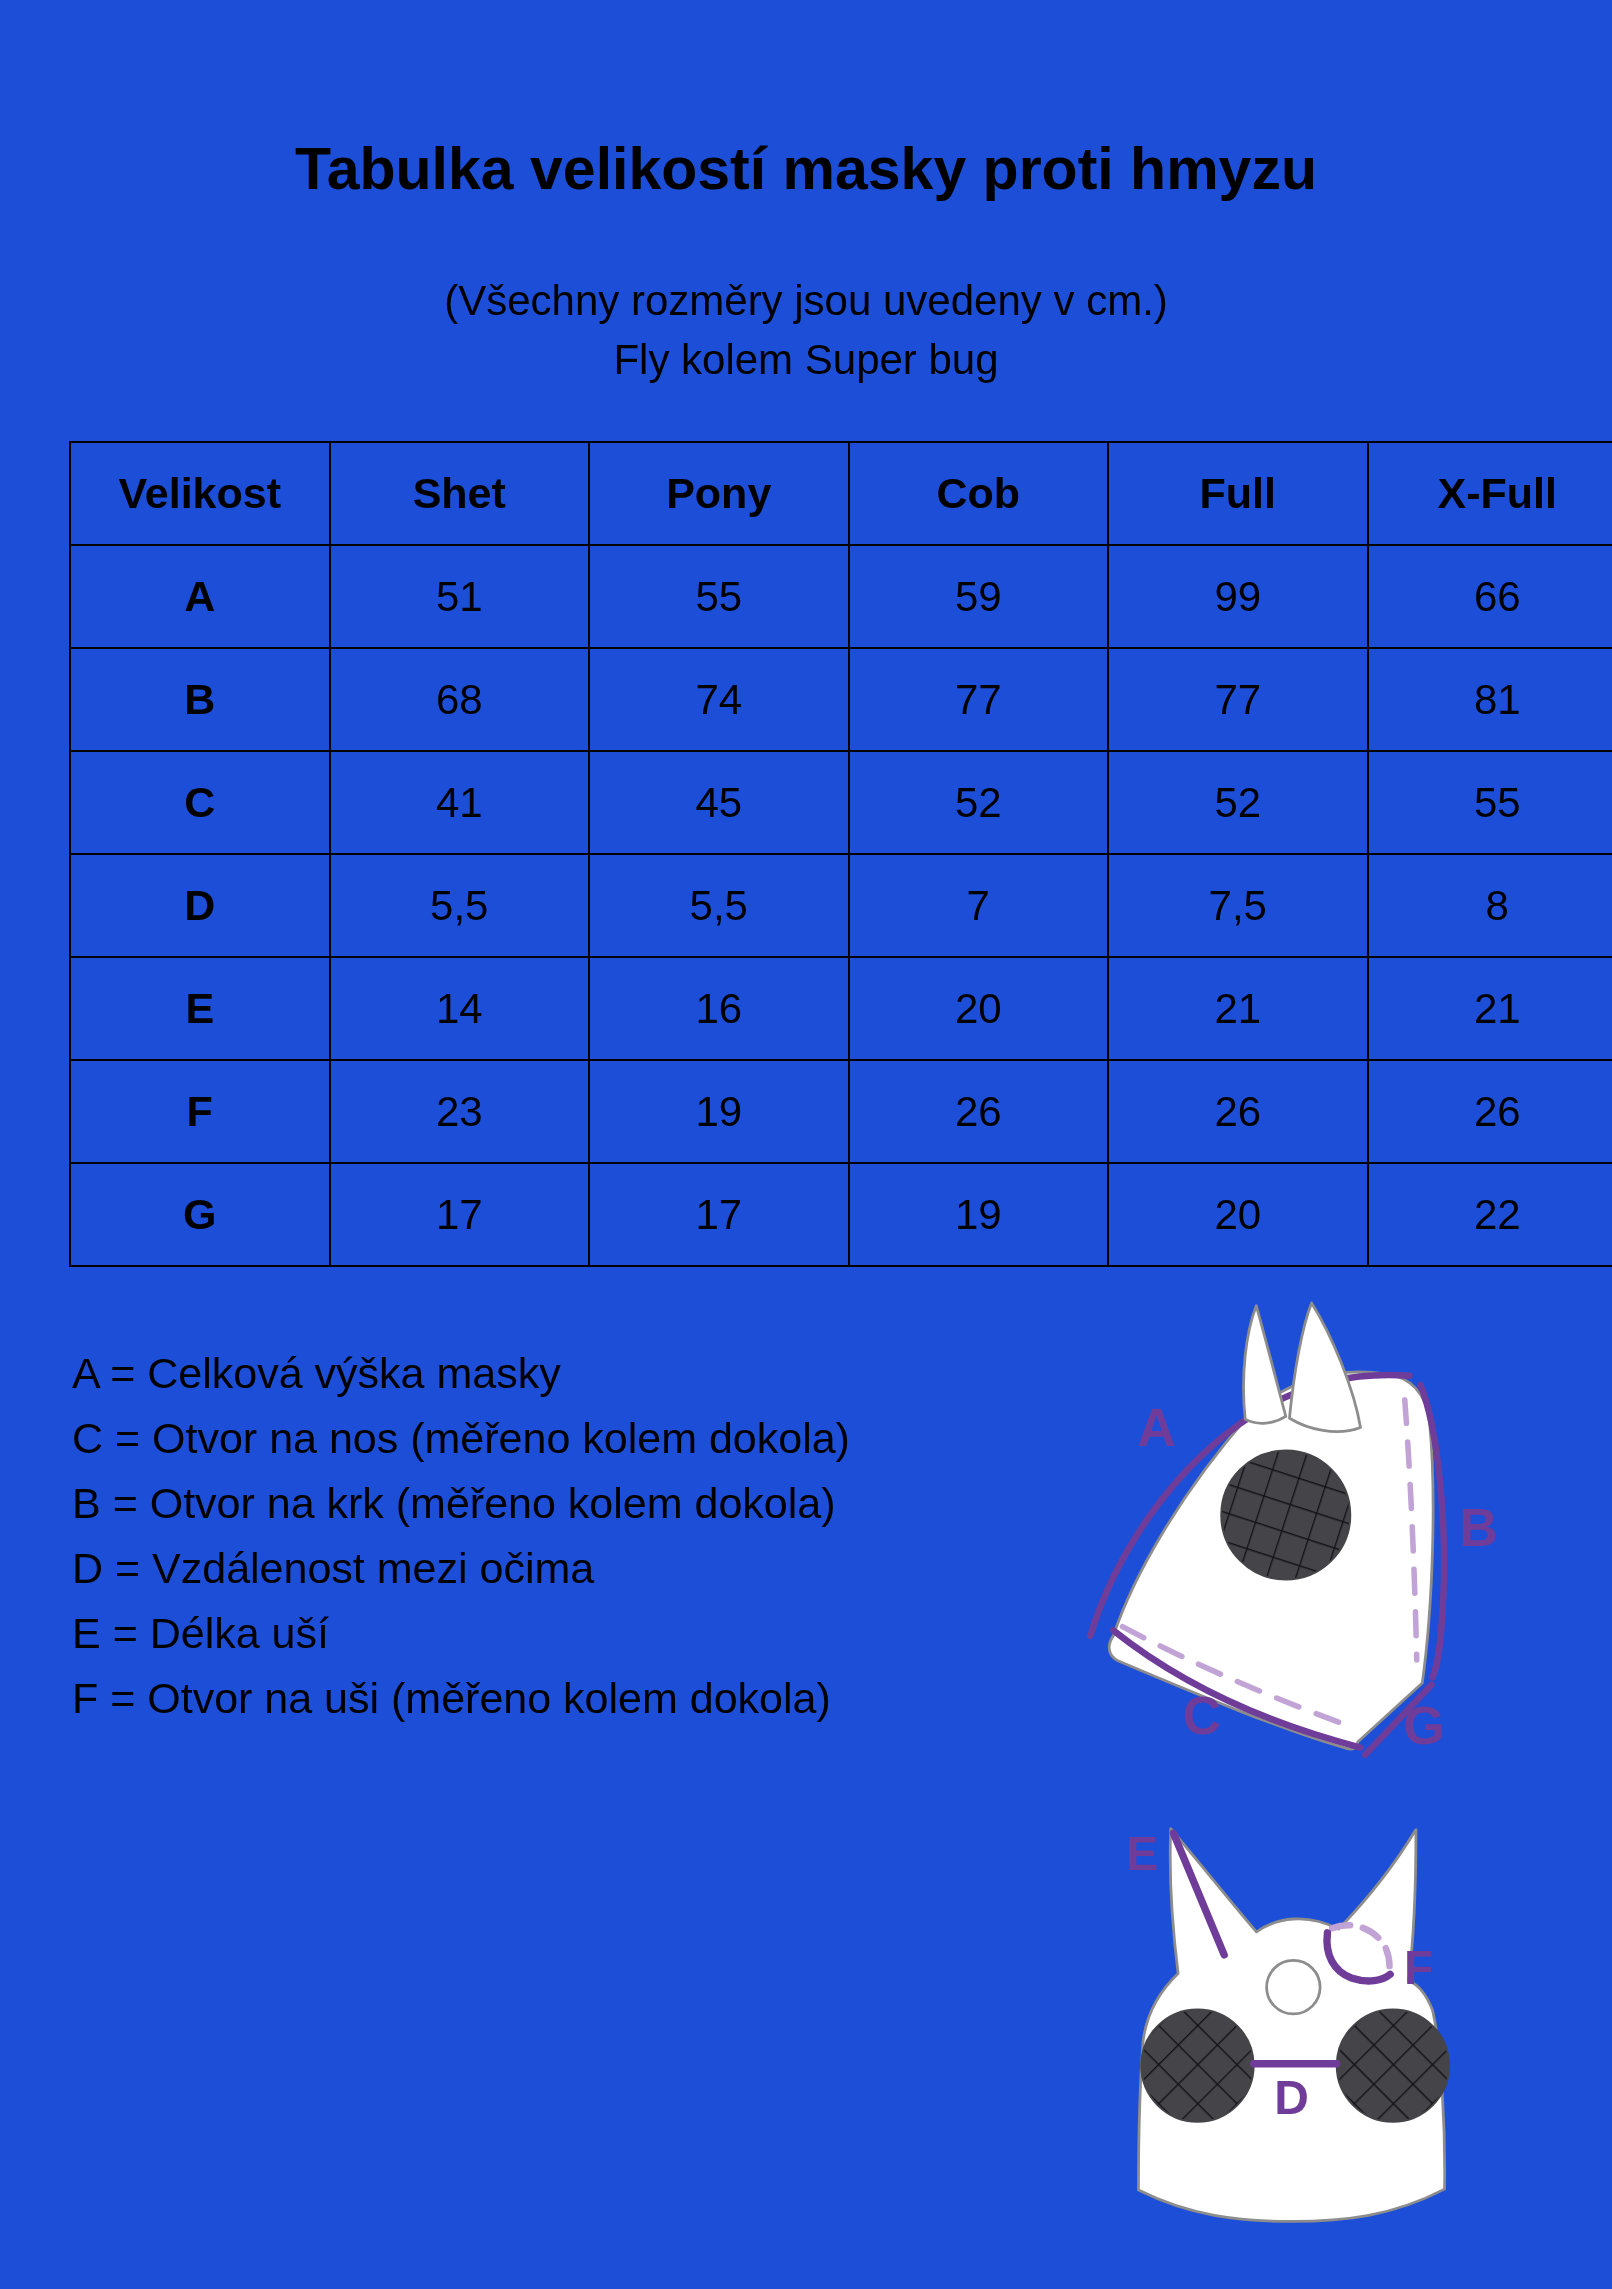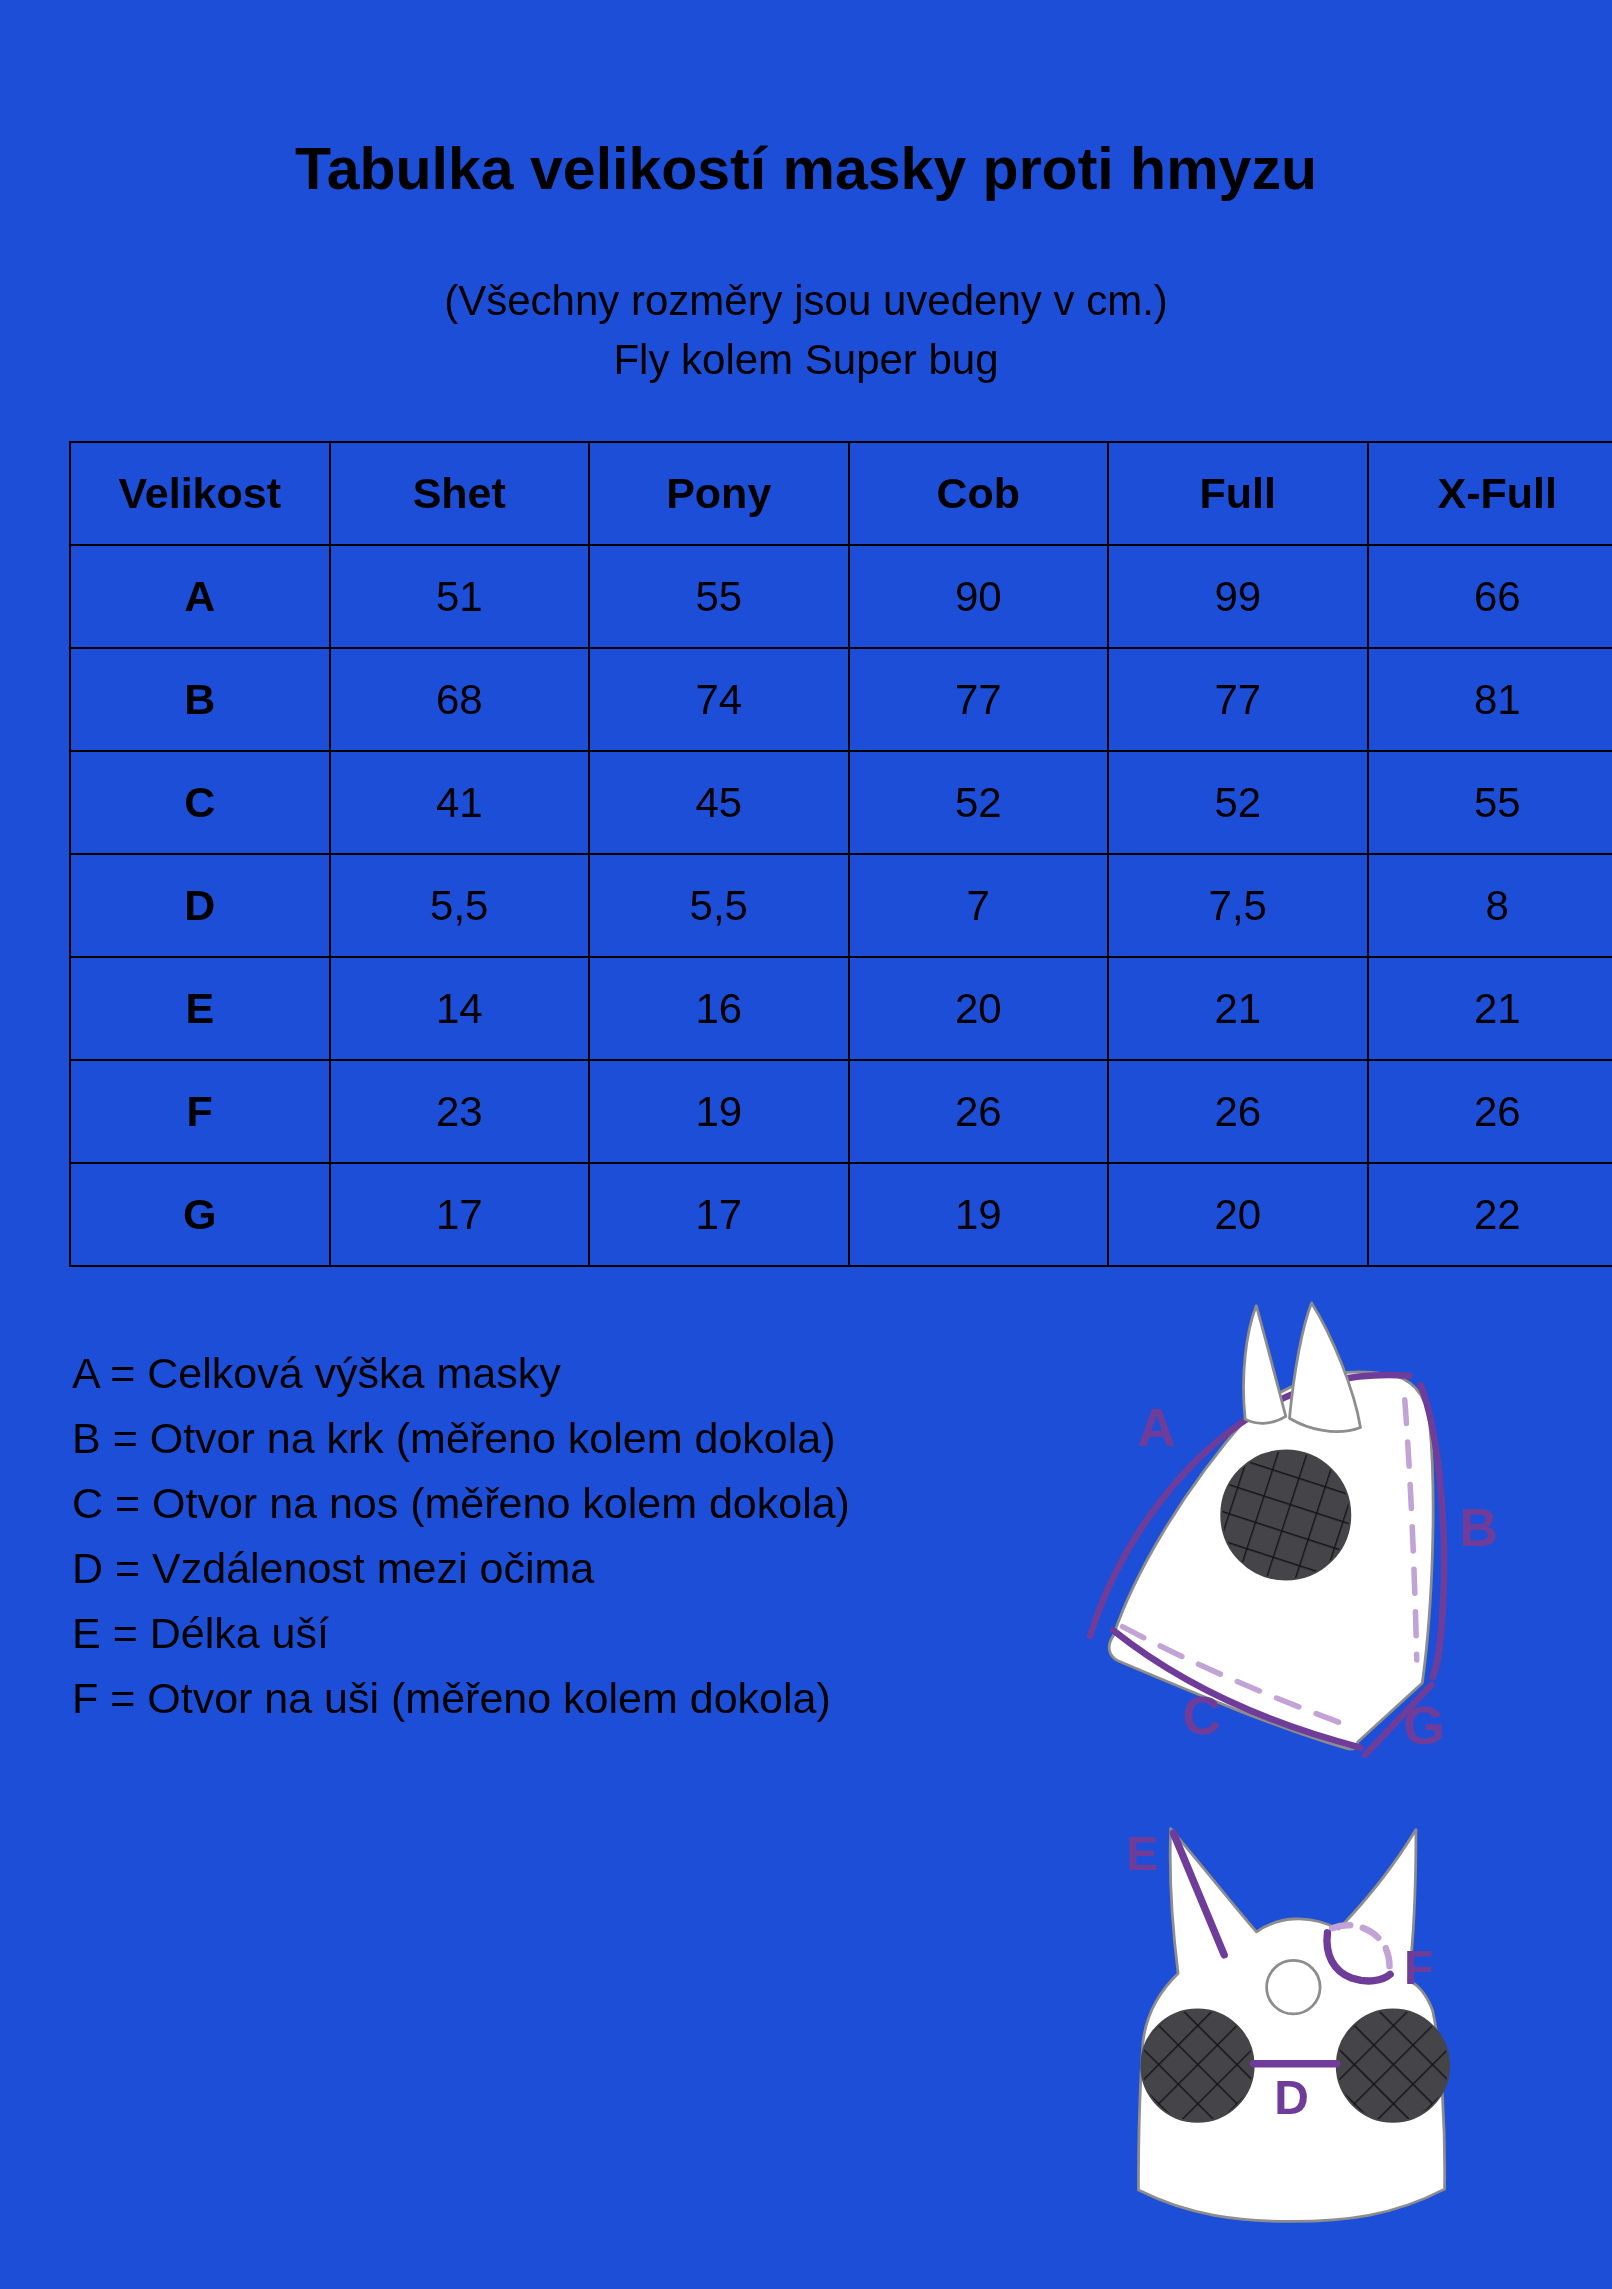--- a/index.html
+++ b/index.html
@@ -68,21 +68,21 @@
           <th>Cob</th>
           <th>Full</th>
           <th>X-Full</th>
         </tr>
     </thead>
     <tbody>
         <tr>
           <th>A</th>
           <td>51</td>
           <td>55</td>
-          <td>90</td>
+          <td>59</td>
           <td>99</td>
           <td>66</td>
         </tr>
         <tr>
           <th>B</th>
           <td>68</td>
           <td>74</td>
           <td>77</td>
           <td>77</td>
           <td>81</td>
@@ -125,22 +125,22 @@
           <td>17</td>
           <td>19</td>
           <td>20</td>
           <td>22</td>
         </tr>
       </tbody>
   </table>
 
   <ul class="legend">
       <li>A = Celková výška masky</li>
+      <li>C = Otvor na nos (měřeno kolem dokola)</li>
       <li>B = Otvor na krk (měřeno kolem dokola)</li>
-      <li>C = Otvor na nos (měřeno kolem dokola)</li>
       <li>D = Vzdálenost mezi očima</li>
       <li>E = Délka uší</li>
       <li>F = Otvor na uši (měřeno kolem dokola)</li>
     </ul>
 
   <svg class="svg-side" width="480" height="535" viewBox="0 0 520 580">
     <defs>
       <pattern id="meshSide" width="30" height="30" patternUnits="userSpaceOnUse" patternTransform="rotate(18)">
         <rect class="mesh-base" x="0" y="0" width="30" height="30"></rect>
         <path class="mesh-line" d="M0 0 H30 M0 0 V30"></path>

